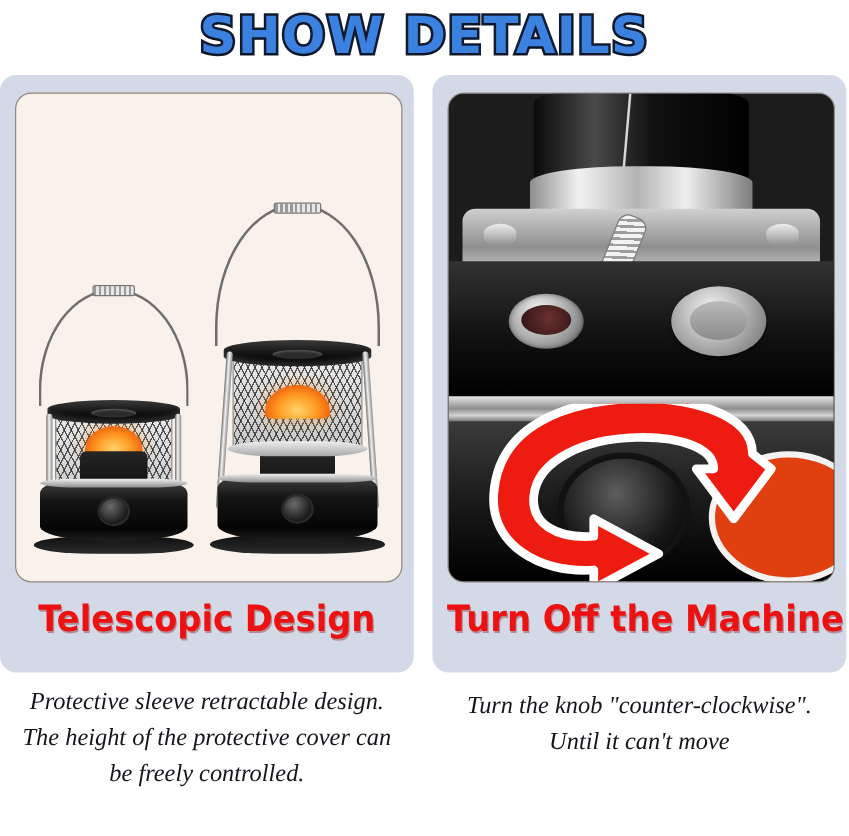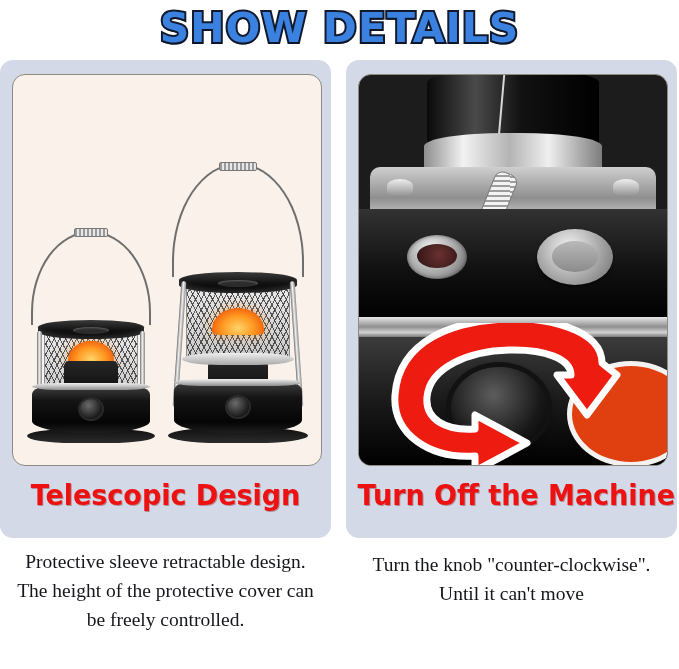--- a/index.html
+++ b/index.html
@@ -56,20 +56,21 @@
     text-shadow:1px 1px 0 rgba(120,0,0,.35);
     white-space:nowrap;
   }
   .panel-body{
     position:absolute;top:487px;left:16px;width:299px;
     text-align:center;
     font-family:"Liberation Serif","DejaVu Serif",serif;
     font-size:19.5px;
     line-height:29px;
     color:#14161c;
+    font-style:italic;
   }
   .panel.right .panel-body{top:490px;}
 
   
   .heater{position:absolute;bottom:22px;}
   .heater .handle{
     position:absolute;left:50%;transform:translateX(-50%);
     border:2px solid #6e6e6e;border-bottom:none;
     border-radius:52% 52% 0 0 / 90% 90% 0 0;
     background:transparent;

